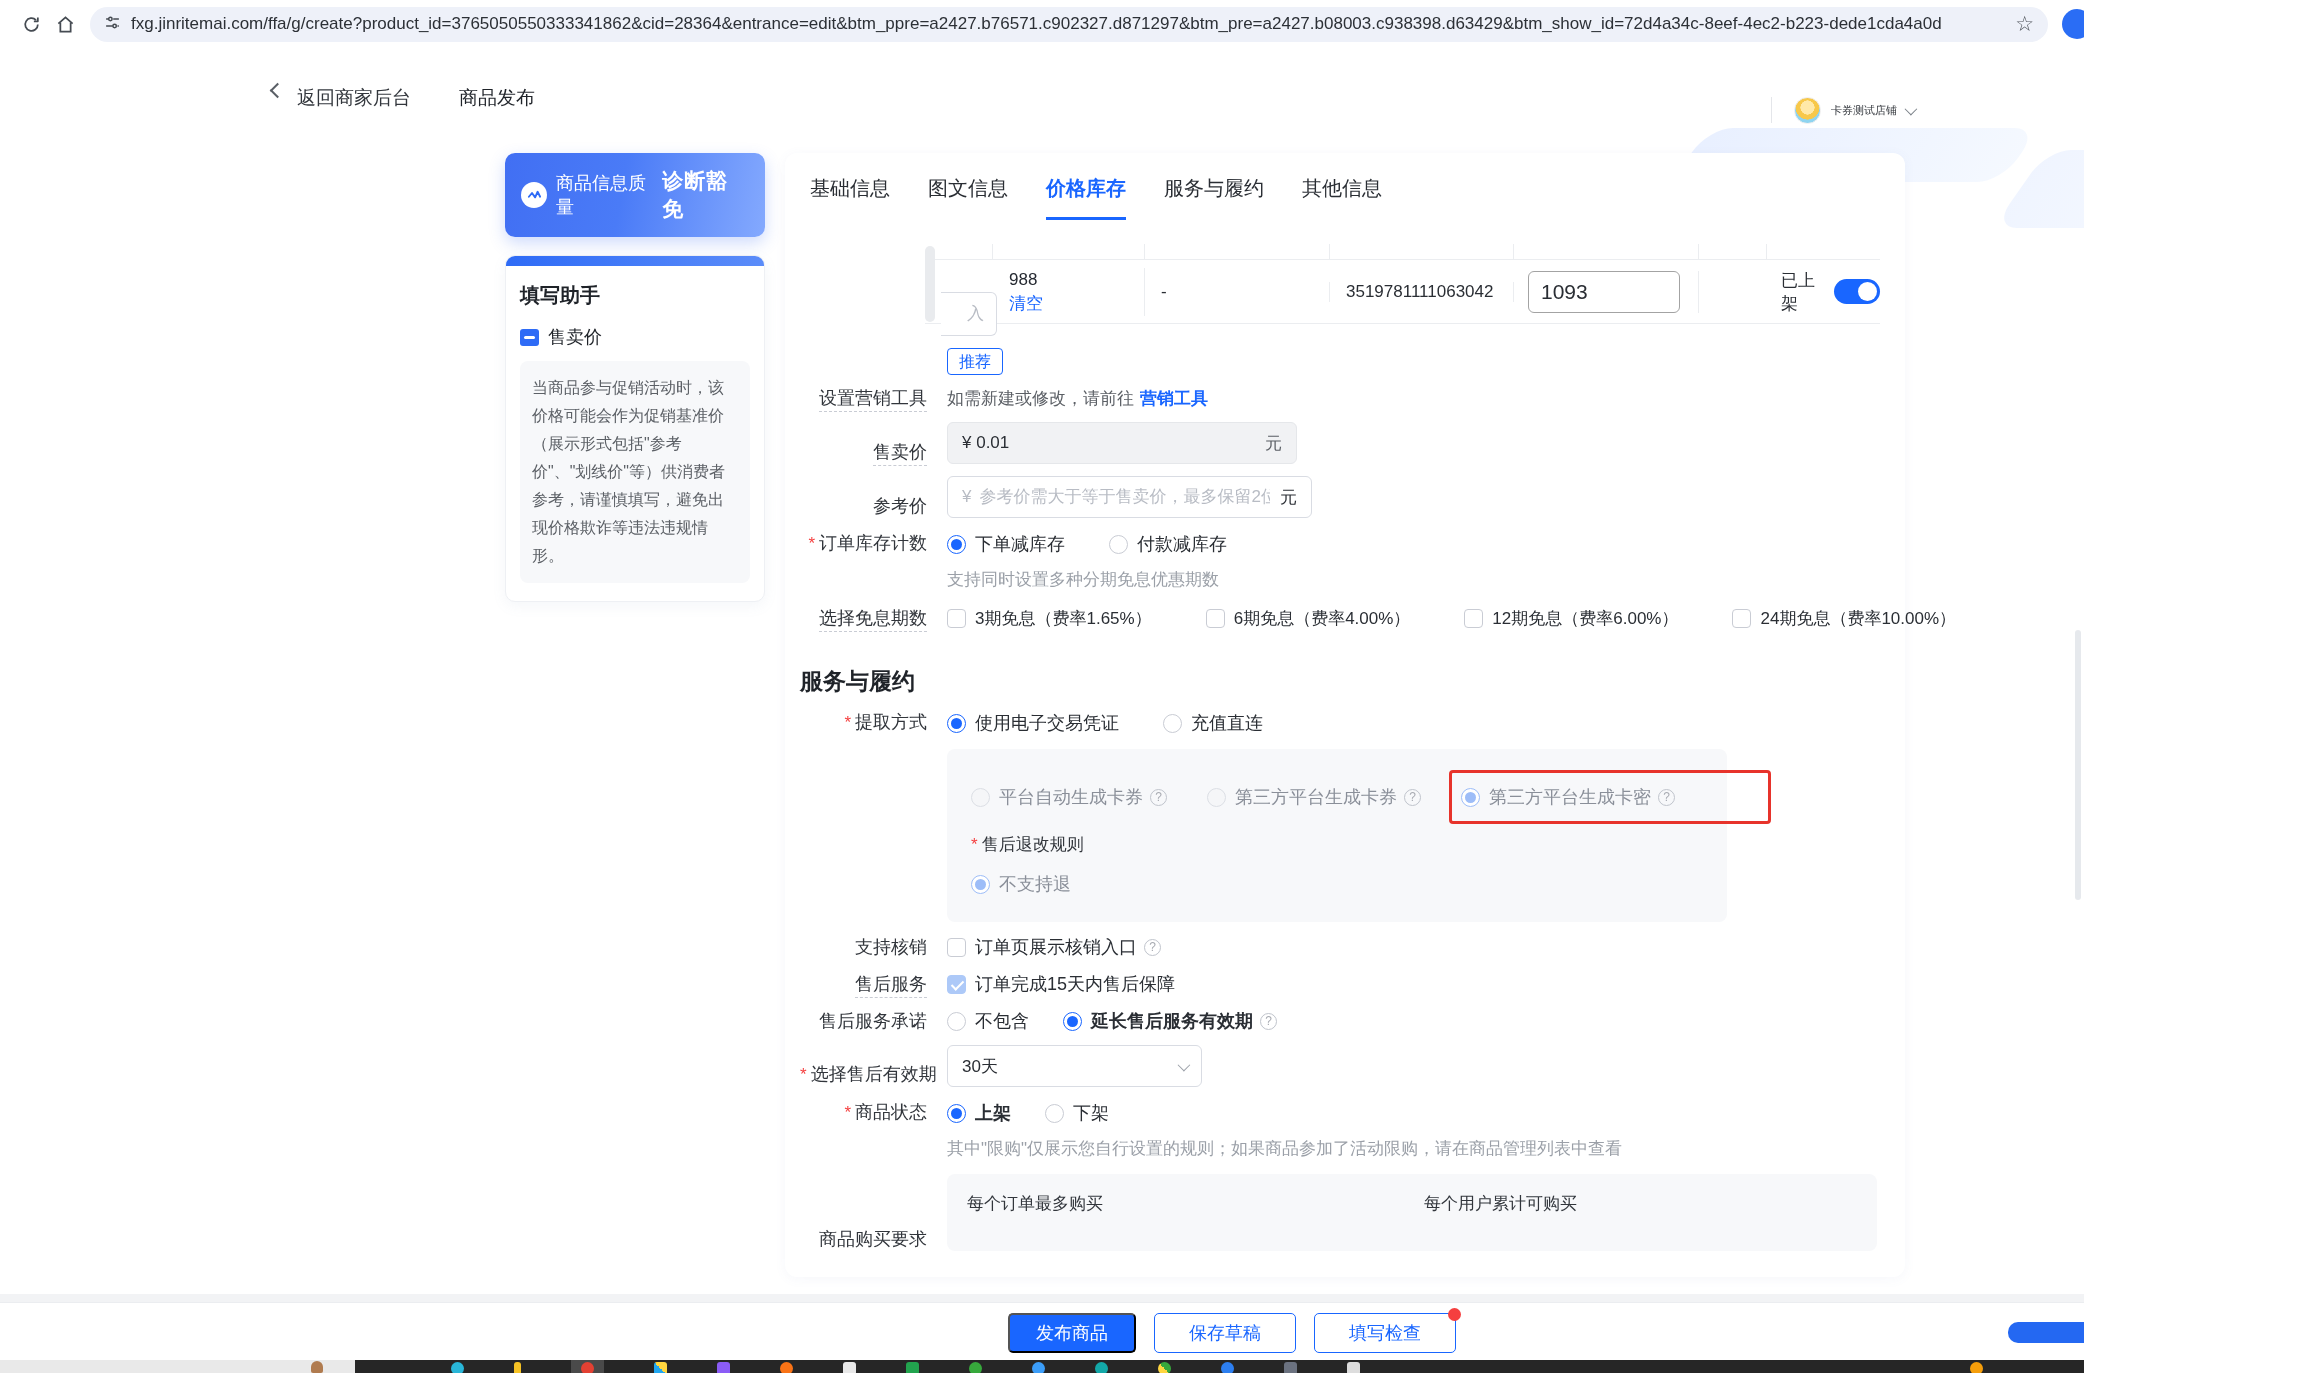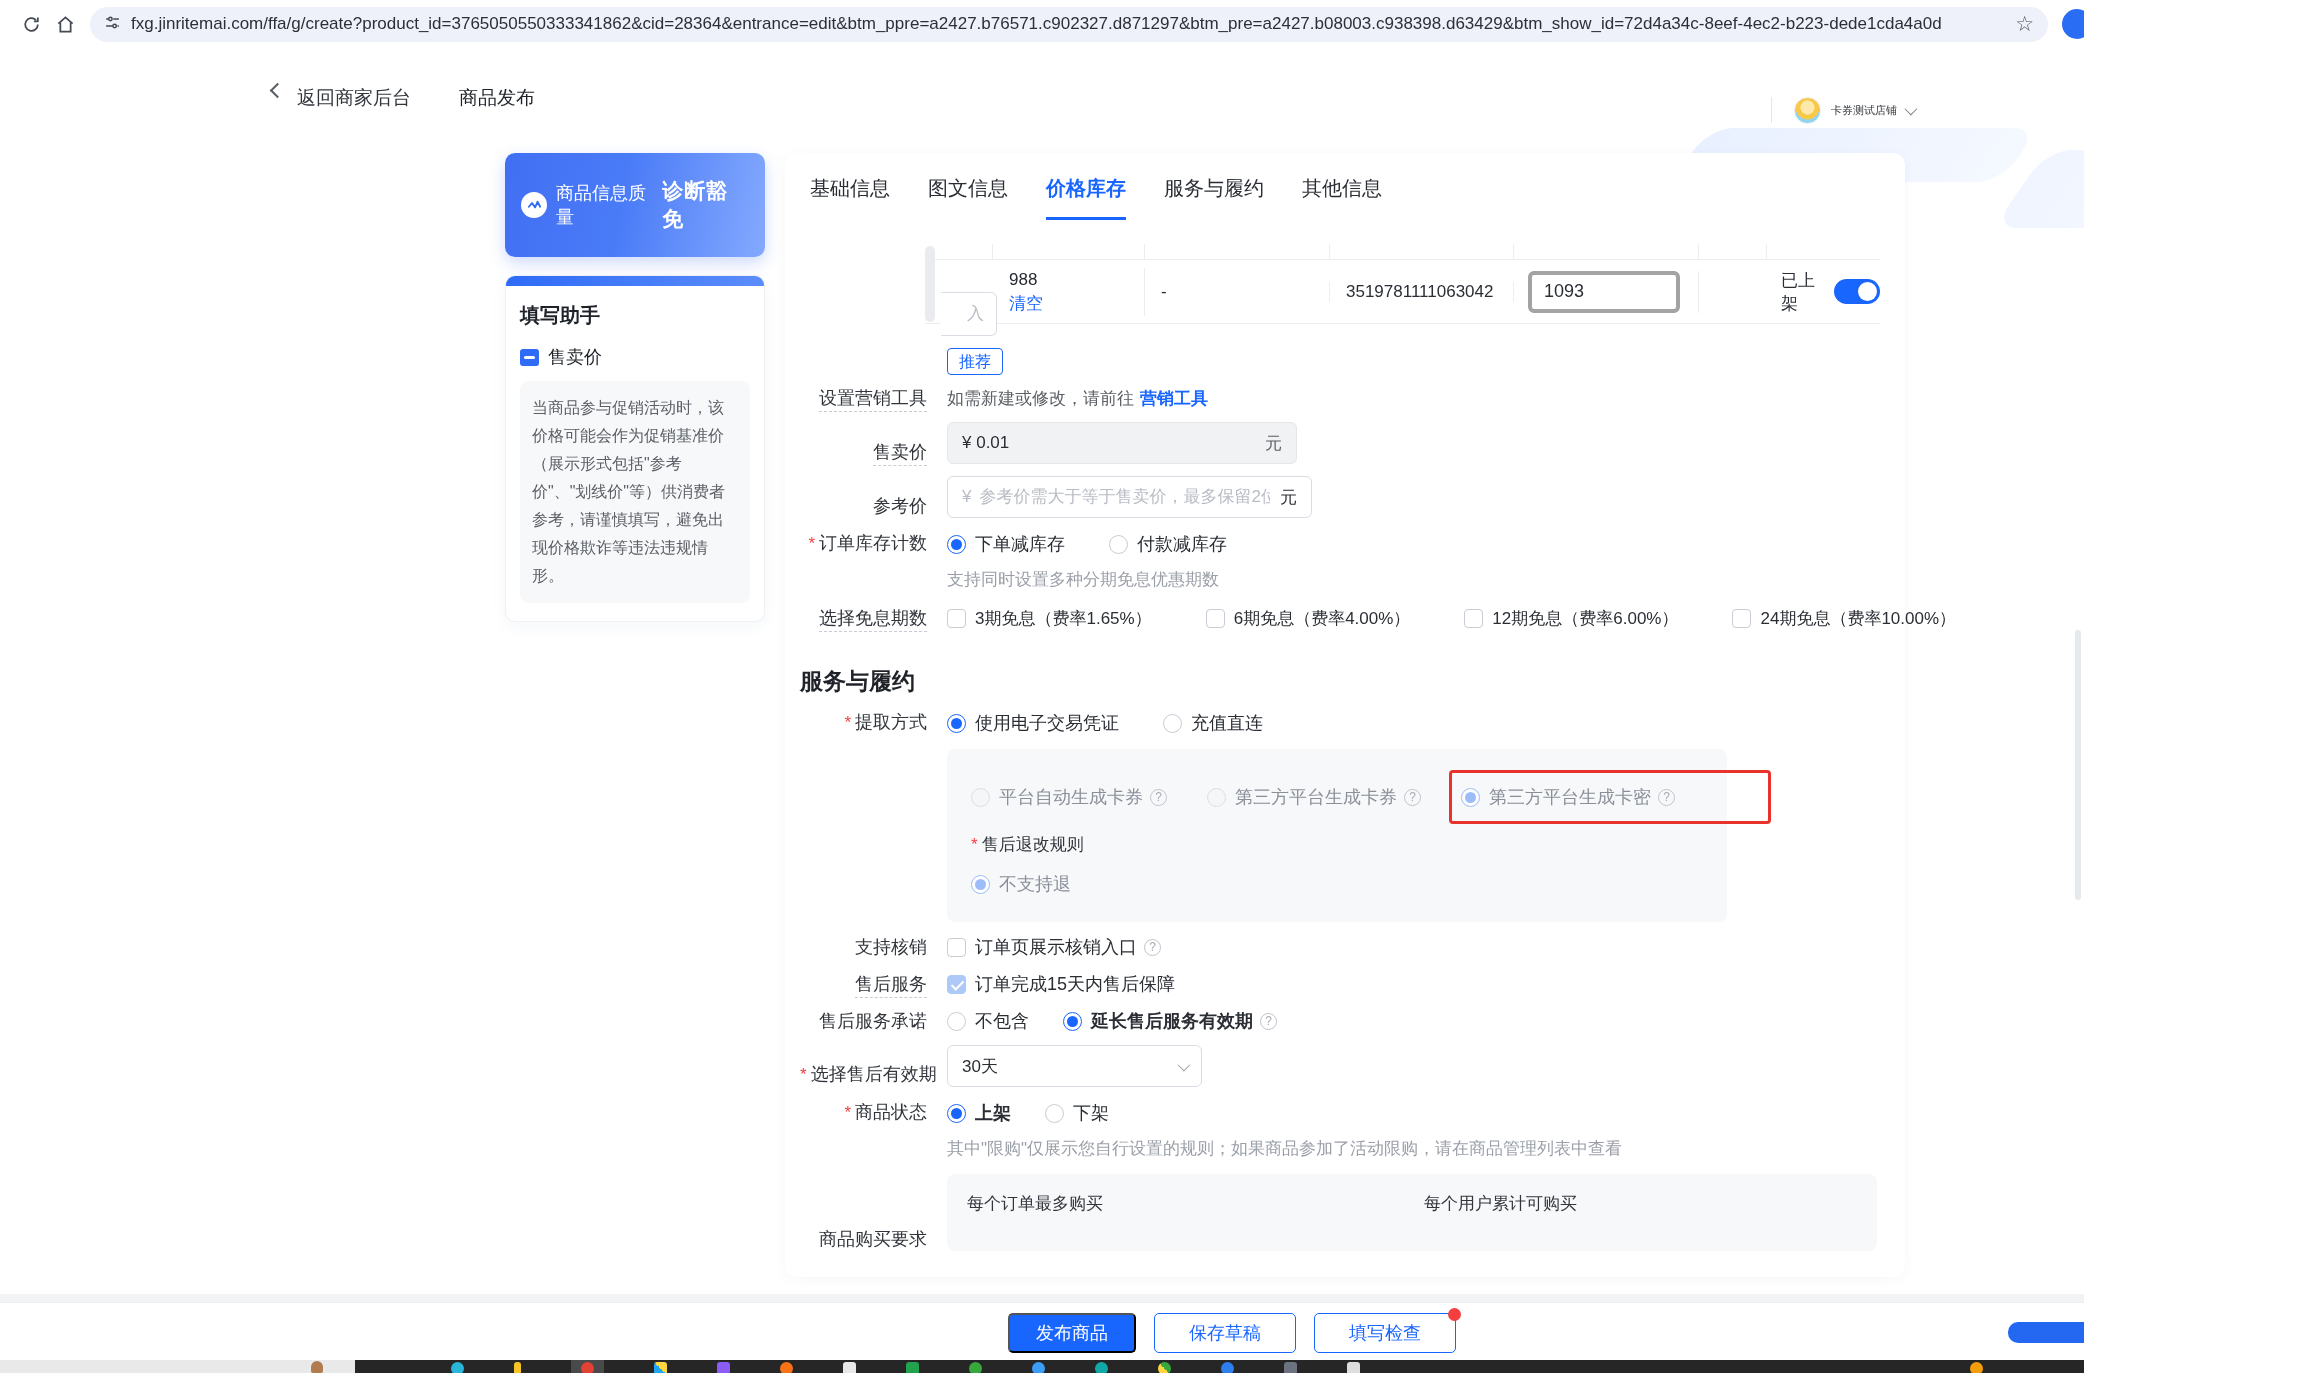--- a/index.html
+++ b/index.html
@@ -30,21 +30,21 @@
   
   .deco { position:absolute; background:linear-gradient(90deg,#e3ecff,#f2f7ff); opacity:.8; border-radius:24px; z-index:1; }
   .deco1 { width:330px; height:54px; left:1690px; top:128px; transform:skewX(-35deg); }
   .deco2 { width:300px; height:78px; left:2020px; top:150px; transform:skewX(-35deg); opacity:.55; }
 
   
   .content { position:relative; z-index:2; display:flex; gap:20px; margin:18px 0 0 505px; width:1400px; align-items:flex-start; }
 
   
   .sidebar { width:260px; flex:none; }
-  .q-card { border-radius:10px; padding:24px 16px; display:flex; align-items:center; cursor:pointer;
+  .q-card { border-radius:10px; padding:14px 16px; display:flex; align-items:center; cursor:pointer;
       background:linear-gradient(100deg,#416ff3 0%,#4a7bf7 45%,#84a9fe 100%); box-shadow:0 6px 16px rgba(63,110,245,.25); }
   .q-icon { width:26px; height:26px; border-radius:50%; background:#fff; flex:none; display:flex; align-items:center; justify-content:center; }
   .q-title { color:#fff; font-size:18px; margin-left:9px; }
   .q-action { color:#fff; font-size:21px; font-weight:bold; margin-left:auto; letter-spacing:1px; }
   .h-card { margin-top:18px; background:#fff; border:1px solid #eef0f4; border-radius:10px; overflow:hidden; box-shadow:0 4px 14px rgba(120,140,180,.08); }
   .h-topbar { height:10px; background:linear-gradient(90deg,#2e6bf6,#5b8cf9); }
   .h-body { padding:16px 14px 18px; }
   .h-title { font-size:20px; font-weight:bold; color:#1f2329; }
   .h-topic { display:flex; align-items:center; margin-top:16px; }
   .book-icon { width:19px; height:17px; border-radius:3px; background:#2e6bf6; position:relative; flex:none; }
@@ -66,21 +66,21 @@
   .tbl { margin-left:0; }
   .tbl-row { display:flex; }
   .tbl-cell { border-right:1px solid #ebedf0; }
   .tbl-top { height:16px; border-bottom:1px solid #ebedf0; }
   .tbl-main { height:64px; border-bottom:1px solid #ebedf0; align-items:center; }
   .c1{width:68px;} .c2{width:152px;} .c3{width:185px;} .c4{width:184px;} .c5{width:185px;} .c6{width:68px;} .c7{width:113px; border-right:none;}
   .frag-input { position:absolute; left:16px; width:56px; height:44px; border:1px solid #d9dce3; border-left:none; border-radius:0 6px 6px 0; background:#fff; display:flex; align-items:center; justify-content:flex-end; padding-right:12px; color:#b8bcc4; font-size:17px; }
   .stock-lines { padding-left:16px; font-size:17px; line-height:24px; }
   .clear-link { color:#1966ff; cursor:pointer; }
   .cell-text { font-size:17px; color:#2a2e34; padding-left:16px; }
-  .qty-input { margin-left:14px; width:152px; height:42px; border:4px solid #a3a3a3; border-radius:6px; font-size:18px; padding:0 12px; color:#2a2e34; font-family:inherit; }
+  .qty-input { margin-left:14px; width:152px; height:42px; border:1px solid #a3a3a3; border-radius:6px; font-size:21px; padding:0 12px; color:#2a2e34; font-family:inherit; }
   .status-cell { display:flex; align-items:center; padding-left:14px; }
   .status-label { font-size:17px; color:#2a2e34; }
   .toggle { width:46px; height:25px; border-radius:13px; background:#1966ff; position:relative; margin-left:8px; cursor:pointer; flex:none; }
   .toggle::after { content:""; position:absolute; right:3px; top:3px; width:19px; height:19px; border-radius:50%; background:#fff; }
 
   
   .frow { display:flex; margin-top:12px; align-items:flex-end; }
   .flabel { width:147px; flex:none; text-align:right; padding-right:20px; font-size:18px; color:#32363c; line-height:24px; padding-top:1px; position:relative; white-space:nowrap; }
   .flabel.dashed .lbl-t { border-bottom:1px dashed #c9ccd4; padding-bottom:3px; }
   .req::before { content:"*"; color:#f53f3f; margin-right:4px; font-size:17px; }

